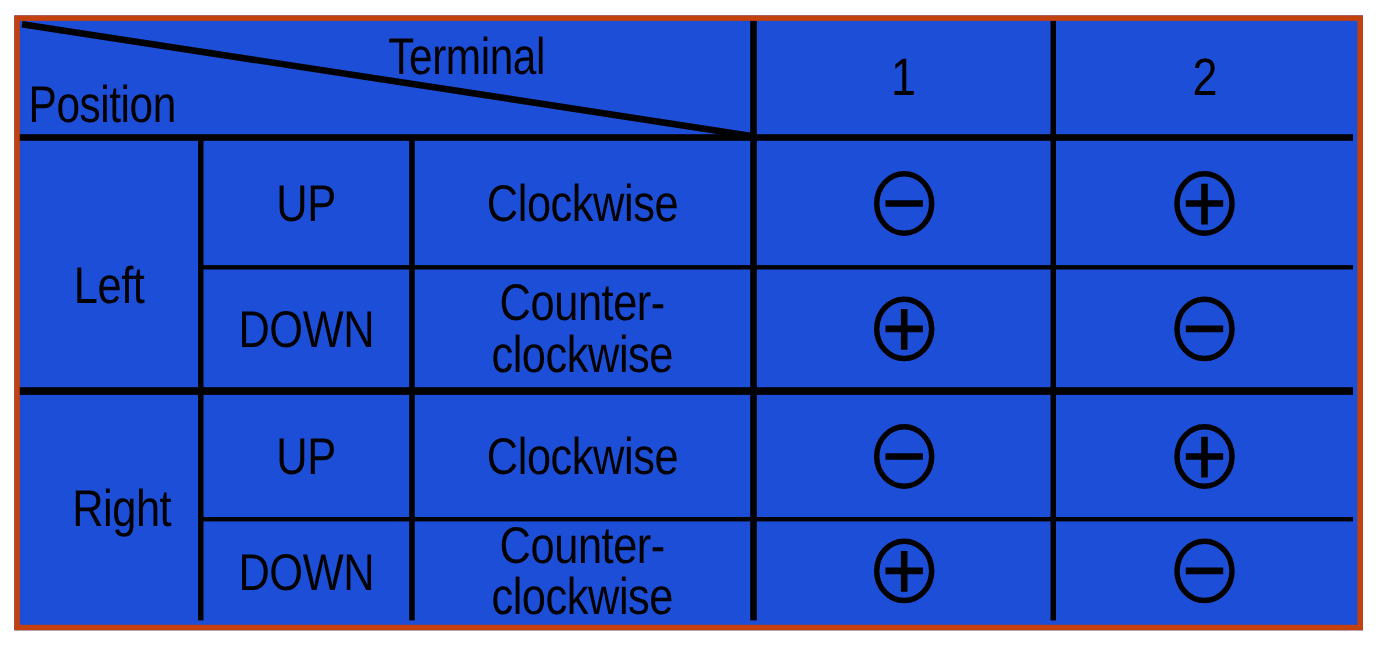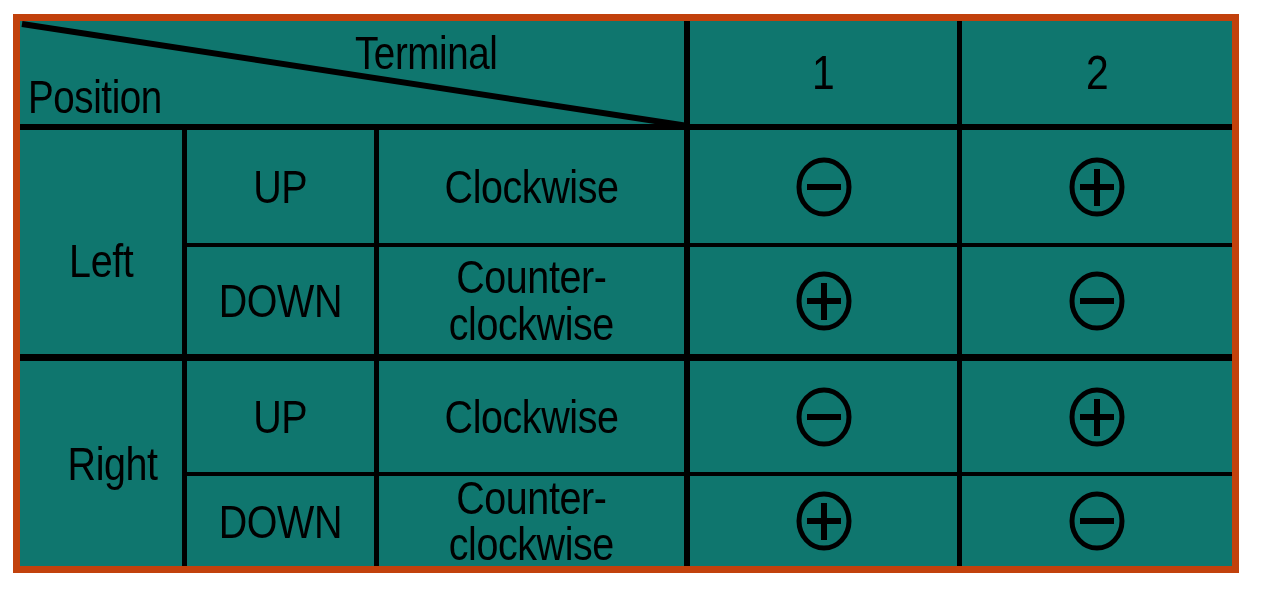--- a/index.html
+++ b/index.html
@@ -15,22 +15,22 @@
     color: #000000;
   }
 
   #table-root {
     position: absolute;
     left: 13px;
     top: 14px;
     width: 1226px;
     height: 559px;
     box-sizing: border-box;
-    border: 7px solid #c2410c;
-    background: #0f766e;
+    border: 5px solid #c2410c;
+    background: #1d4ed8;
   }
 
   
   .vline, .hline {
     position: absolute;
     background: #000;
   }
 
   
   #v-pos-dir   { left: 162px; top: 108px;  width: 5px; height: 437px; }

